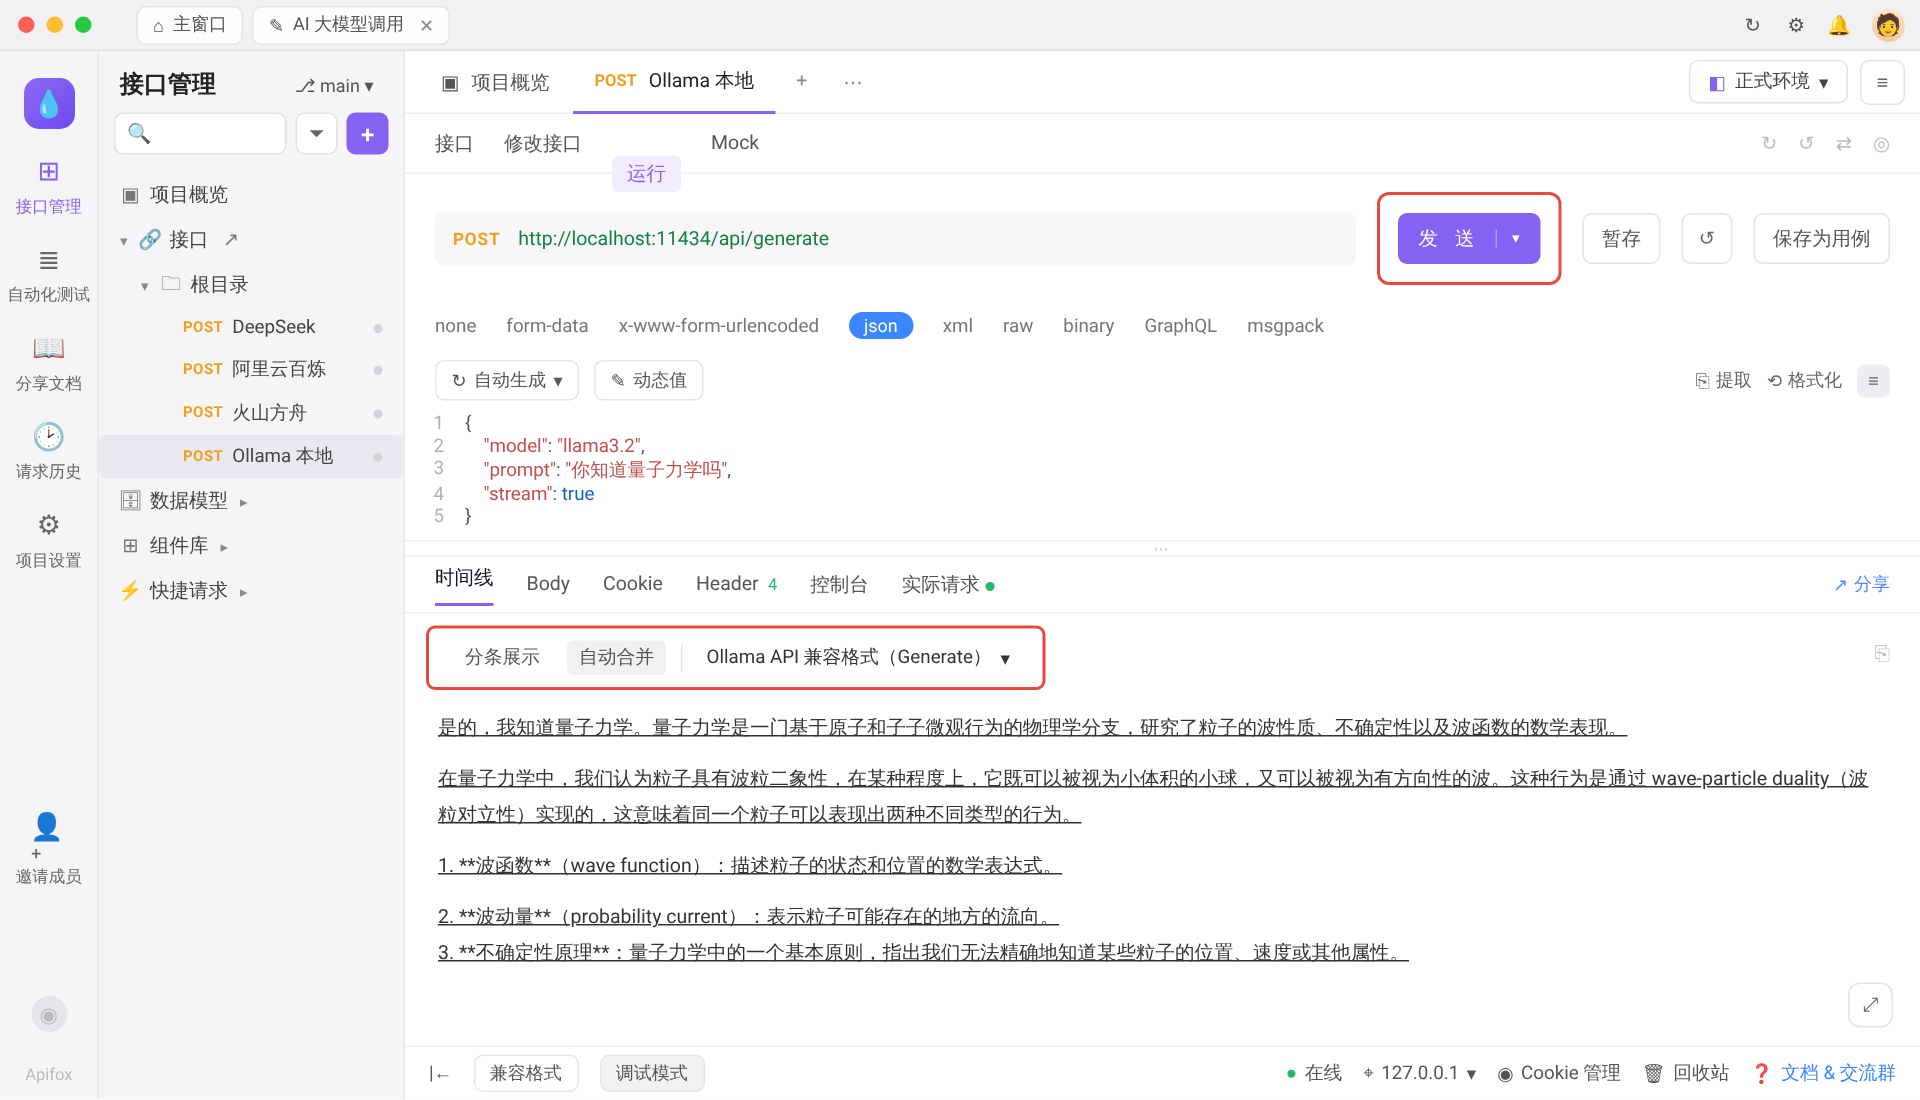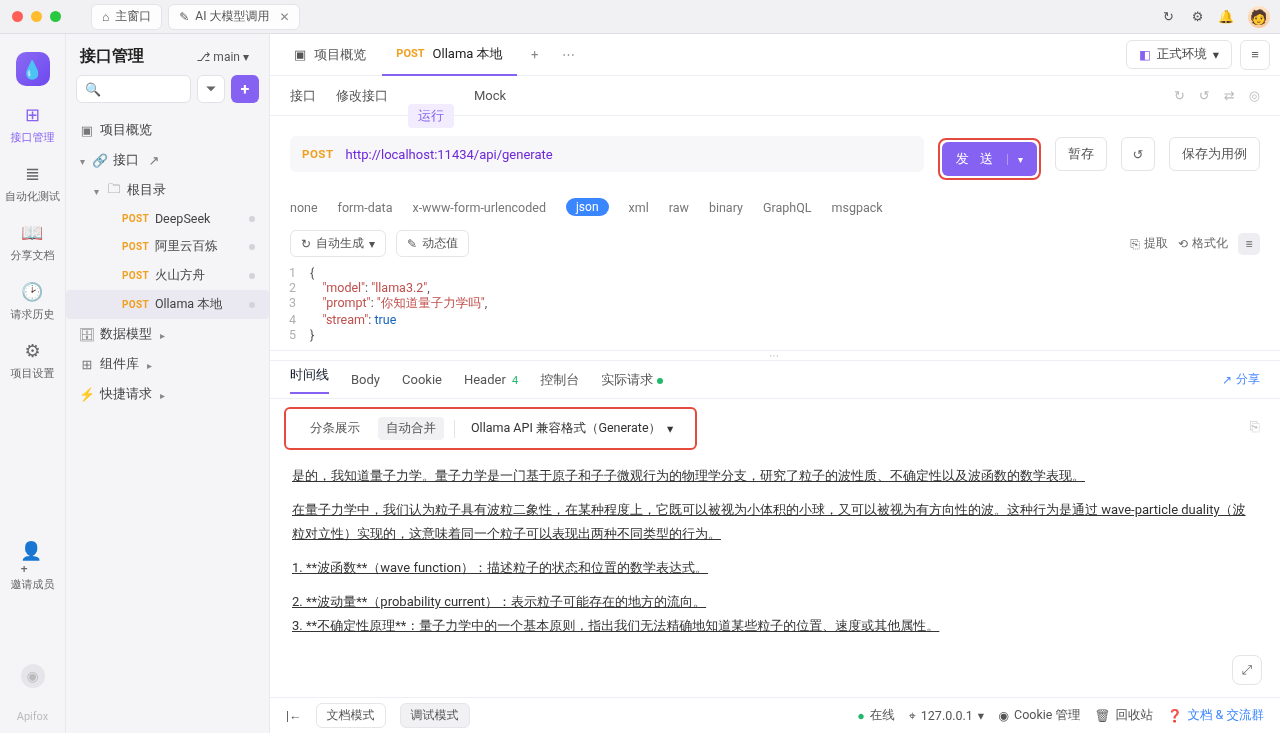--- a/index.html
+++ b/index.html
@@ -53,22 +53,22 @@
   .plus-tab { width:32px; height:32px; display:flex; align-items:center; justify-content:center; color:#888; }
   .env-select { margin-left:auto; display:flex; align-items:center; gap:8px; }
   .env-chip { border:1px solid #e3e3e8; border-radius:6px; padding:5px 12px; font-size:12.5px; color:#444; display:flex; align-items:center; gap:6px; }
   .hamb { width:30px;height:30px;border:1px solid #e3e3e8;border-radius:6px;display:flex;align-items:center;justify-content:center;color:#666; }
   .subtabs { display:flex; align-items:center; gap:20px; padding: 0 20px; height:40px; border-bottom:1px solid #eceff3; font-size:13px; color:#555; }
   .subtabs .st.active{ color:#8662f2; background:#f1ecfe; padding:3px 10px; border-radius:4px;margin-top:40px; }
   .subtabs .right-icons { margin-left:auto; display:flex; gap:14px; color:#bbb; }
   .urlrow { display:flex; align-items:center; gap:14px; padding:12px 20px; }
   .url-box { flex:1; display:flex; align-items:center; background:#f7f7f9; border-radius:6px; height:36px; padding:0 12px; font-size:13px; }
   .url-box .method { color:#f0a020; font-weight:700; font-size:11.5px; margin-right:12px; letter-spacing:.5px; }
-  .url-box .url { color:#6d28d9; }
-  .send-wrap { border:2.5px solid #e64a3f; border-radius:8px; padding:2px;margin-top:10px; }
+  .url-box .url { color:#15803d; }
+  .send-wrap { border:2.5px solid #e64a3f; border-radius:8px; padding:12px; }
   .send-btn { background:#8662f2; color:#fff; border:none; border-radius:6px; height:34px; padding: 0 14px; font-size:13px; display:flex; align-items:center; gap:10px; letter-spacing:4px; }
   .send-btn .chev { letter-spacing:0; font-size:10px; border-left:1px solid rgba(255,255,255,.35); padding-left:10px; }
   .btn-ghost { border:1px solid #e3e3e8; border-radius:6px; height:34px; padding:0 12px; background:#fff; color:#555; display:flex; align-items:center; font-size:13px; }
   .smallic { width:34px;height:34px;border:1px solid #e3e3e8;border-radius:6px;display:flex;align-items:center;justify-content:center;color:#666; }
   .paramtabs { display:flex; align-items:center; gap:20px; padding:0 20px; height:36px; font-size:13px; color:#555; }
   .paramtabs .pt.active { color:#8662f2; border-bottom:2px solid #8662f2; padding-bottom:8px; }
   .paramtabs .pt .badge { font-size:11px; color:#21b96b; margin-left:3px; }
   .paramtabs .cright { margin-left:auto; color:#888; font-size:14px;}
   .bodytypes { display:flex; align-items:center; gap:20px; padding:6px 20px 10px 20px; font-size:12.5px; color:#777; }
   .bodytypes .bt.active { background:#3a86ff; color:#fff; padding:2px 10px; border-radius:10px; font-size:12px; }
@@ -383,21 +383,21 @@
         <p>是的，我知道量子力学。量子力学是一门基于原子和子子微观行为的物理学分支，研究了粒子的波性质、不确定性以及波函数的数学表现。</p>
         <p>在量子力学中，我们认为粒子具有波粒二象性，在某种程度上，它既可以被视为小体积的小球，又可以被视为有方向性的波。这种行为是通过 wave-particle duality（波粒对立性）实现的，这意味着同一个粒子可以表现出两种不同类型的行为。</p>
         <p>1. **波函数**（wave function）：描述粒子的状态和位置的数学表达式。</p>
         <p style="margin-bottom:0">2. **波动量**（probability current）：表示粒子可能存在的地方的流向。</p>
         <p style="margin-bottom:0">3. **不确定性原理**：量子力学中的一个基本原则，指出我们无法精确地知道某些粒子的位置、速度或其他属性。</p>
 
       </div>
 
       <div class="footer">
         <span>|←</span>
-        <div class="ftab">文档模式</div>
+        <div class="ftab">兼容格式</div>
         <div class="ftab" style="background:#f1f1f4;">调试模式</div>
         <div class="spacer"></div>
         <div class="fitem">
             <span style="color:#21b96b;">●</span>
             <span>在线</span>
           </div>
         <div class="fitem">
             <span>⌖</span>
             <span>127.0.0.1</span>
             <span>▾</span>

